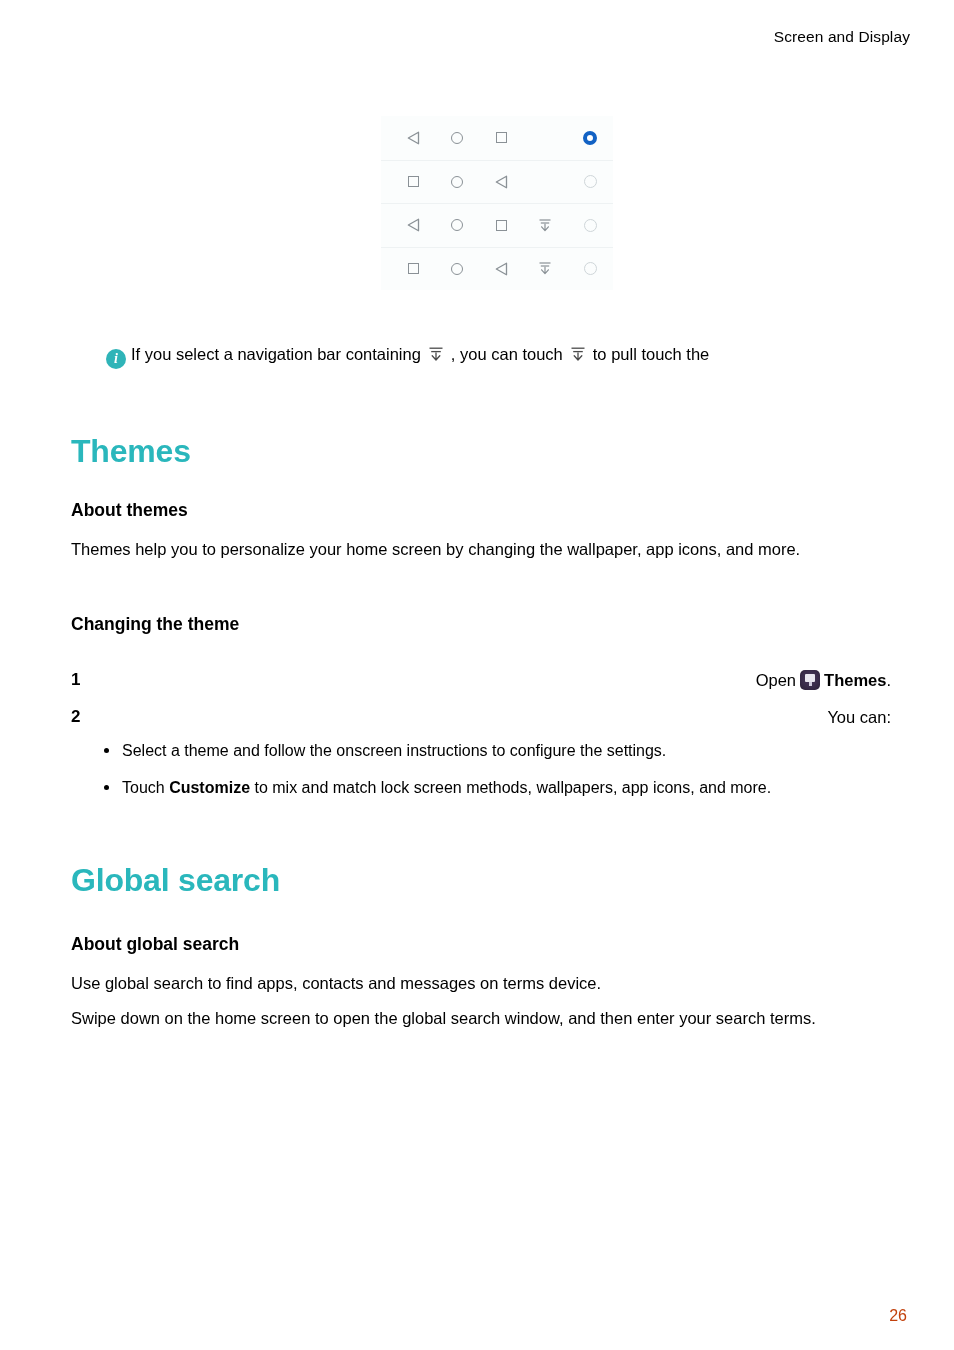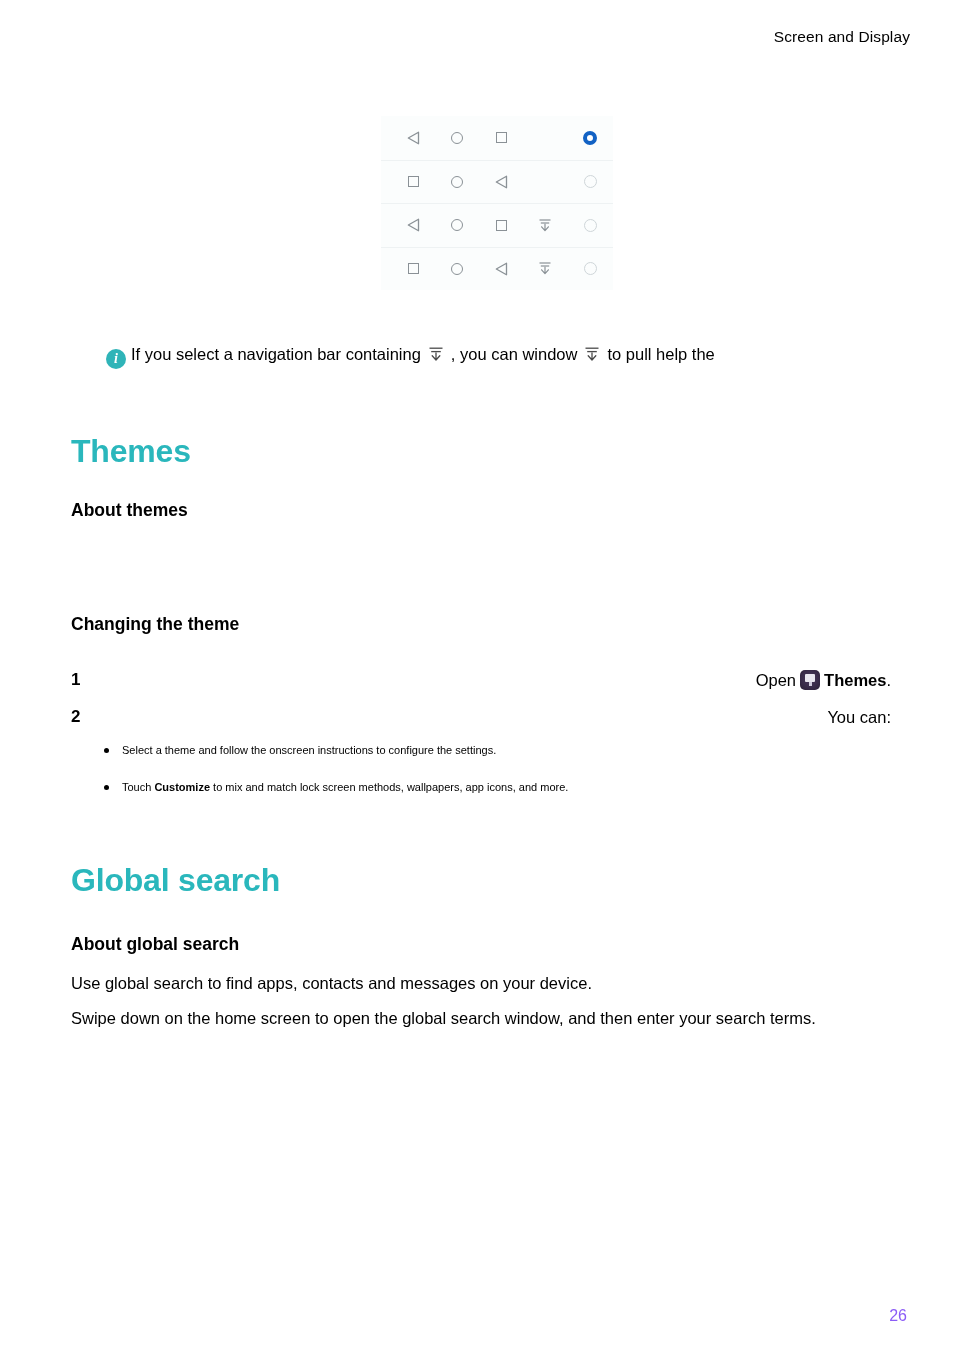--- a/index.html
+++ b/index.html
@@ -188,21 +188,21 @@
     background: #cfcbdb;
   }
 
   ul.bullets {
     position: absolute;
     left: 100px;
     margin: 0;
     padding: 0;
     list-style: none;
     width: 790px;
-    font-size: 11px;
+    font-size: 16px;
     line-height: 31px;
   }
   ul.bullets li {
     position: relative;
     padding-left: 22px;
     margin-bottom: 6px;
   }
   ul.bullets li::before {
     content: "";
     position: absolute;
@@ -214,21 +214,21 @@
     background: #000;
   }
   .b { font-weight: bold; }
 
   
   .page-number {
     position: absolute;
     right: 47px;
     bottom: 25px;
     font-size: 16px;
-    color: #8b5cf6;
+    color: #c2410c;
   }
 </style>
 </head>
 <body>
 
 <div class="page">
 
   <div class="doc-header">Screen and Display</div>
 
   <div class="figure">
@@ -316,31 +316,32 @@
       </div>
       <span class="radio"></span>
     </div>
   </div>
 
   <div class="note">
     <span class="info-icon">i</span><span class="note-body"><span>If you select a navigation bar containing</span><span class="inline-pull"><svg width="16" height="17" viewBox="0 0 16 17">
       <line x1="1.5" y1="2.2" x2="14.5" y2="2.2" stroke="#4a4a4a" stroke-width="1.3"></line>
       <line x1="3.2" y1="5.6" x2="12.8" y2="5.6" stroke="#4a4a4a" stroke-width="1.3"></line>
       <path d="M8 6.8 L8 13.6 M4.2 9.8 L8 14 L11.8 9.8" fill="none" stroke="#4a4a4a" stroke-width="1.3" stroke-linecap="round" stroke-linejoin="round"></path>
-    </svg></span><span>, you can window</span><span class="inline-pull"><svg width="16" height="17" viewBox="0 0 16 17">
+    </svg></span><span>, you can touch</span><span class="inline-pull"><svg width="16" height="17" viewBox="0 0 16 17">
       <line x1="1.5" y1="2.2" x2="14.5" y2="2.2" stroke="#4a4a4a" stroke-width="1.3"></line>
       <line x1="3.2" y1="5.6" x2="12.8" y2="5.6" stroke="#4a4a4a" stroke-width="1.3"></line>
       <path d="M8 6.8 L8 13.6 M4.2 9.8 L8 14 L11.8 9.8" fill="none" stroke="#4a4a4a" stroke-width="1.3" stroke-linecap="round" stroke-linejoin="round"></path>
-    </svg></span><span>to pull help the</span></span>
+    </svg></span><span>to pull touch the</span></span>
   </div>
 
   <h1 class="sec" style="top:433px;">Themes</h1>
 
   <h2 class="sub" style="top:500px;">About themes</h2>
 
+  <p class="body" style="top:534px;">Themes help you to personalize your home screen by changing the wallpaper, app icons, and more.</p>
 
   <h2 class="sub" style="top:614px;">Changing the theme</h2>
 
   <div class="step" style="top:666px;">
     <span class="num">1</span>
     <span class="step-text"><span>Open</span><span class="app-icon"></span><span class="b">Themes</span><span>.</span></span>
   </div>
 
   <div class="step" style="top:703px;">
     <span class="num">2</span>
@@ -349,19 +350,19 @@
 
   <ul class="bullets" style="top:735px;">
     <li><span>Select a theme and follow the onscreen instructions to configure the settings.</span></li>
     <li><span>Touch </span><span class="b">Customize</span><span> to mix and match lock screen methods, wallpapers, app icons, and more.</span></li>
   </ul>
 
   <h1 class="sec" style="top:862px;">Global search</h1>
 
   <h2 class="sub" style="top:934px;">About global search</h2>
 
-  <p class="body" style="top:968px;">Use global search to find apps, contacts and messages on your device.</p>
+  <p class="body" style="top:968px;">Use global search to find apps, contacts and messages on terms device.</p>
 
   <p class="body" style="top:1003px;">Swipe down on the home screen to open the global search window, and then enter your search terms.</p>
 
   <div class="page-number">26</div>
 
 </div>
 
 </body></html>

